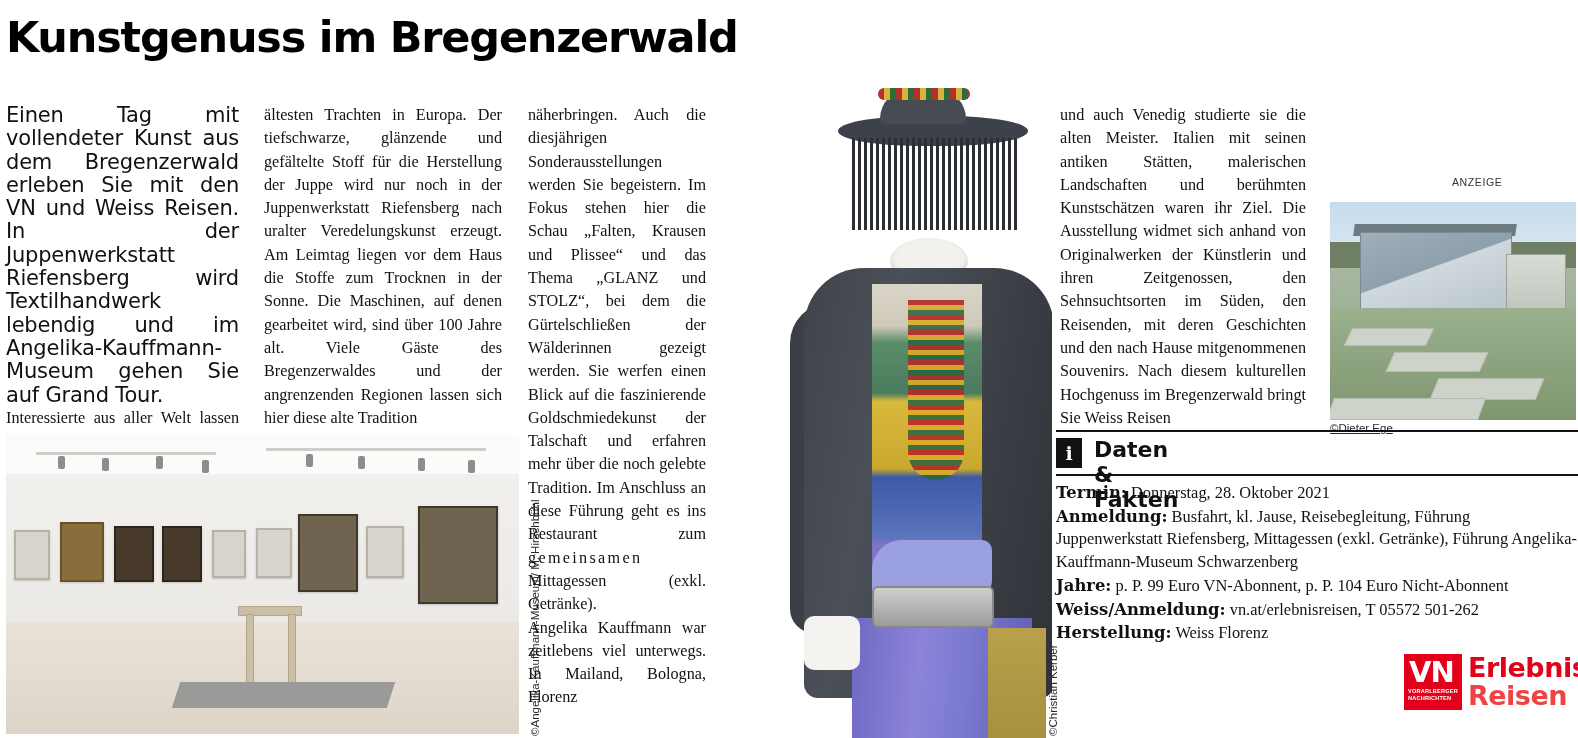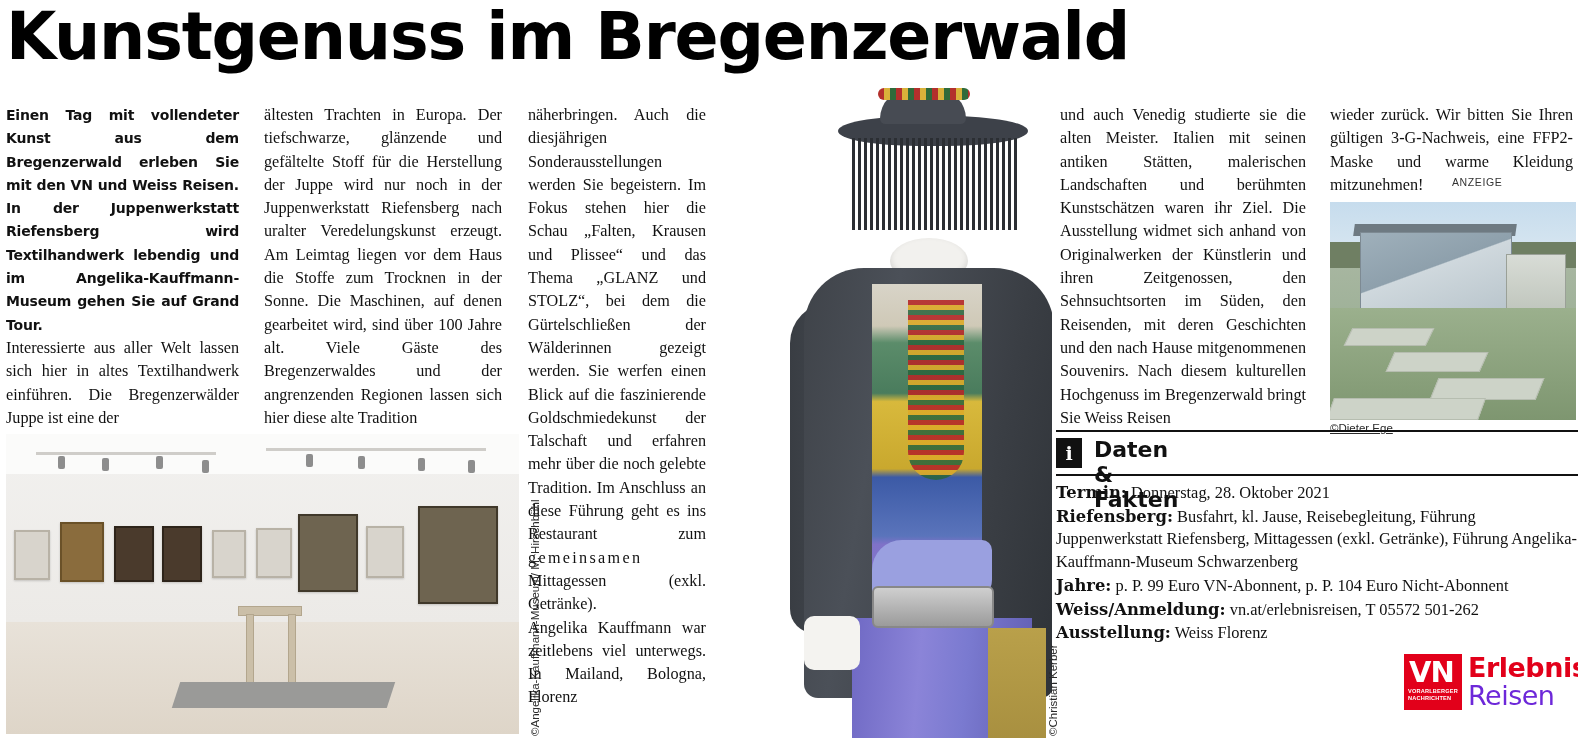--- a/index.html
+++ b/index.html
@@ -18,43 +18,43 @@
   }
 
   
   .headline {
     position: absolute;
     left: 6px;
     top: 2px;
     width: 1560px;
     font-family: "DejaVu Sans", sans-serif;
     font-weight: bold;
-    font-size: 65px;
+    font-size: 43px;
     line-height: 70px;
     letter-spacing: -1.2px;
     color: #000000;
     white-space: nowrap;
   }
 
   
   .col {
     position: absolute;
     top: 104px;
     font-size: 16.2px;
     line-height: 23.3px;
     text-align: justify;
     color: #111111;
   }
   .col p {
     margin: 0 0 0 0;
   }
   .lead {
     font-family: "DejaVu Sans", sans-serif;
-    font-weight: bold;
-    font-size: 14px;
+    font-weight: normal;
+    font-size: 21px;
     line-height: 23.3px;
     letter-spacing: -0.2px;
   }
   .subhead {
     font-family: "DejaVu Sans", sans-serif;
     font-weight: bold;
     font-size: 15.4px;
     line-height: 23.3px;
     margin-top: 14px;
   }
@@ -316,22 +316,22 @@
     font-size: 5.6px; line-height: 7px; font-weight: bold;
     color: #fff; letter-spacing: 0.2px;
   }
   .er-1 {
     position: absolute; left: 64px; top: 2px;
     font-family: "DejaVu Sans", sans-serif; font-weight: bold;
     font-size: 27px; color: #e2001a; letter-spacing: -0.5px;
   }
   .er-2 {
     position: absolute; left: 64px; top: 30px;
-    font-family: "DejaVu Sans", sans-serif; font-weight: normal;
-    font-size: 27px; color: #6d28d9; letter-spacing: -0.5px; text-align: right;
+    font-family: "DejaVu Sans", sans-serif; font-weight: bold;
+    font-size: 27px; color: #ef4444; letter-spacing: -0.5px; text-align: right;
   }
 </style>
 </head>
 <body>
 
 <div class="page">
 
   <div class="headline">Kunstgenuss im Bregenzerwald</div>
 
   <div class="col" id="col1">
@@ -345,23 +345,20 @@
 
   <div class="col" id="col3">
     <p class="body-text"><span>näherbringen. Auch die diesjährigen Sonderausstellungen werden Sie begeistern. Im Fokus stehen hier die Schau „Falten, Krausen und Plissee“ und das Thema „GLANZ und STOLZ“, bei dem die Gürtelschließen der Wälderinnen gezeigt werden. Sie werfen einen Blick auf die faszinierende Goldschmiedekunst der Talschaft und erfahren mehr über die noch gelebte Tradition. Im Anschluss an diese Führung geht es ins Restaurant zum </span><span class="spaced">gemeinsamen</span><span> Mittagessen (exkl. Getränke).</span></p>
     <p class="body-text">Angelika Kauffmann war zeitlebens viel unterwegs. In Mailand, Bologna, Florenz</p>
   </div>
 
   <div class="col" id="col4">
     <p class="body-text">und auch Venedig studierte sie die alten Meister. Italien mit seinen antiken Stätten, malerischen Landschaften und berühmten Kunstschätzen waren ihr Ziel. Die Ausstellung widmet sich anhand von Originalwerken der Künstlerin und ihren Zeitgenossen, den Sehnsuchtsorten im Süden, den Reisenden, mit deren Geschichten und den nach Hause mitgenommenen Souvenirs. Nach diesem kulturellen Hochgenuss im Bregenzerwald bringt Sie Weiss Reisen</p>
   </div>
 
-  <div class="col" id="col5">
-    <p class="body-text">wieder zurück. Wir bitten Sie Ihren gültigen 3-G-Nachweis, eine FFP2-Maske und warme Kleidung mitzunehmen!</p>
-  </div>
 
   <div class="anzeige">ANZEIGE</div>
 
   <div class="photo" id="gallery-photo">
     <div class="g-wall"></div>
     <div class="g-ceil"></div>
     <div class="g-floor"></div>
     <div class="track" style="left:30px; width:180px; top:18px;"></div>
     <div class="track" style="left:260px; width:220px; top:14px;"></div>
     <div class="lamp" style="left:52px; top:22px;"></div>
@@ -425,24 +422,24 @@
 
   <div id="facts-box">
     <div class="facts-rule"></div>
     <div class="facts-head">
       <div class="info-badge">i</div>
       <div class="facts-title">Daten &amp; Fakten</div>
     </div>
     <div class="facts-rule2"></div>
     <div class="facts-body">
       <p><b>Termin:</b><span> Donnerstag, 28. Oktober 2021</span></p>
-      <p><b>Riefensberg:</b><span> Busfahrt, kl. Jause, Reisebegleitung, Führung Juppenwerkstatt Riefensberg, Mittagessen (exkl. Getränke), Führung Angelika-Kauffmann-Museum Schwarzenberg</span></p>
+      <p><b>Anmeldung:</b><span> Busfahrt, kl. Jause, Reisebegleitung, Führung Juppenwerkstatt Riefensberg, Mittagessen (exkl. Getränke), Führung Angelika-Kauffmann-Museum Schwarzenberg</span></p>
       <p><b>Jahre:</b><span> p. P. 99 Euro VN-Abonnent, p. P. 104 Euro Nicht-Abonnent</span></p>
       <p><b>Weiss/Anmeldung:</b><span> vn.at/erlebnisreisen, T 05572 501-262</span></p>
-      <p><b>Ausstellung:</b><span> Weiss Florenz</span></p>
+      <p><b>Herstellung:</b><span> Weiss Florenz</span></p>
     </div>
   </div>
 
   <div id="vn-logo">
     <div class="vn-box">
       <div class="vn-letters">VN</div>
       <div class="vn-sub">VORARLBERGER NACHRICHTEN</div>
     </div>
     <div class="er-1">Erlebnis-</div>
     <div class="er-2">Reisen</div>

